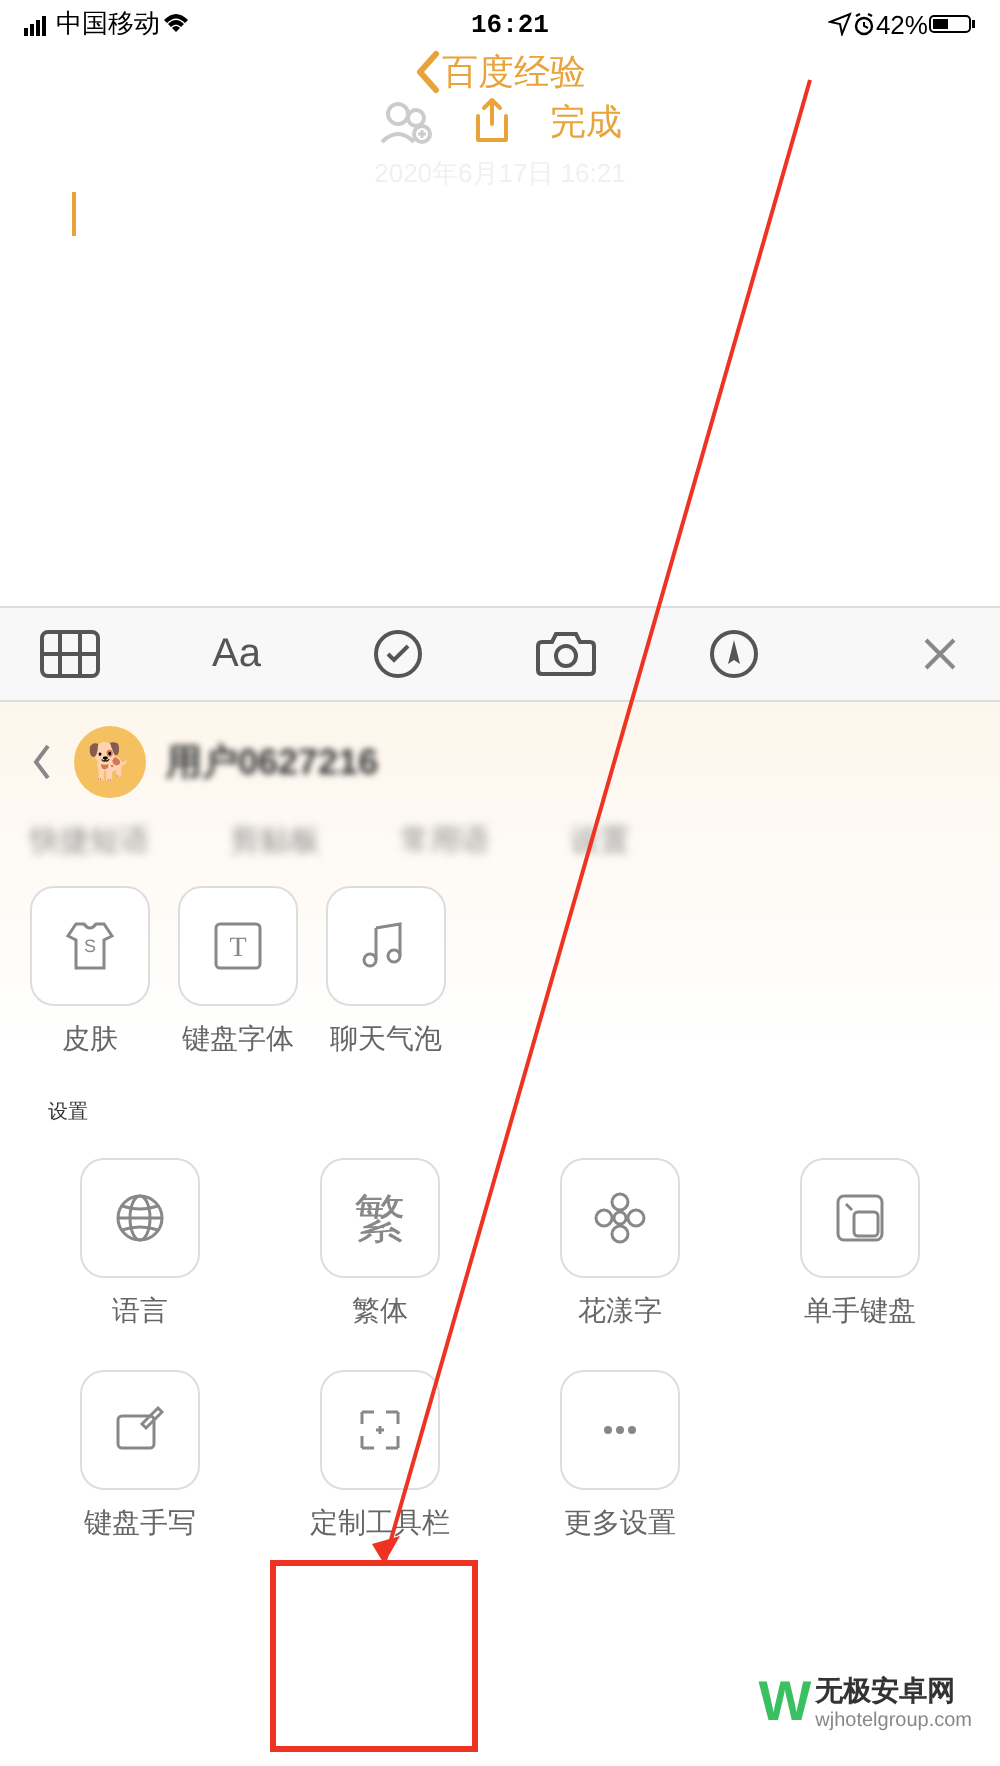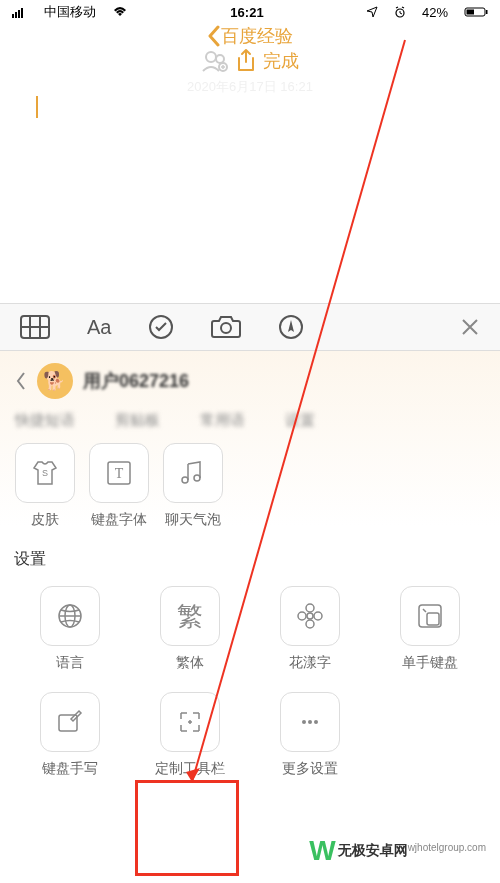--- a/index.html
+++ b/index.html
@@ -17,41 +17,41 @@
       justify-content: space-between;
       align-items: center;
       padding: 0 12px;
       font-size: 13px;
       font-weight: 500;
       color: #000;
     }
     .status-left, .status-right {
       display: flex;
       align-items: center;
-      gap: 16px;
-    }
-    .status-center { font-weight: 600; }
+      gap: 0;
+    }
+    .status-center { font-weight: 600; font-family: Liberation Mono, monospace; }
     .nav-bar {
       height: 44px;
       display: flex;
       align-items: center;
       justify-content: space-between;
       padding: 0 10px;
       flex-direction: column;
     }
     .nav-back {
       display: flex;
       align-items: center;
       color: #e8a43a;
       font-size: 18px;
     }
     .nav-right {
       display: flex;
       align-items: center;
-      gap: 6px;
+      gap: 18px;
       justify-content: flex-end;
     }
     .nav-done { color: #e8a43a; font-size: 18px; }
     .collab-icon { color: #ccc; }
     .share-icon { color: #e8a43a; }
     .note-area {
       height: 235px;
       padding: 10px 20px;
       position: relative;
     }
@@ -69,21 +69,21 @@
       left: 36px;
       top: 28px;
     }
     .toolbar {
       height: 48px;
       border-top: 1px solid #ddd;
       border-bottom: 1px solid #ddd;
       display: flex;
       align-items: center;
       padding: 0 20px;
-      gap: 37px;
+      gap: 56px;
       background: #f8f8f8;
     }
     .toolbar-close {
       margin-left: auto;
       color: #888;
     }
     .keyboard-panel {
       background: linear-gradient(180deg, #fdf6ec 0%, #fff 40%);
       position: relative;
     }
@@ -141,22 +141,22 @@
       align-items: center;
       justify-content: center;
       color: #888;
     }
     .tile-label {
       font-size: 14px;
       color: #666;
       font-family: Liberation Serif, serif;
     }
     .section-title {
-      padding: 10px 14px 6px;
-      font-size: 16px;
+      padding: 10px 24px 6px;
+      font-size: 10px;
       color: #333;
       font-weight: 500;
     }
     .grid {
       display: grid;
       grid-template-columns: repeat(4, 1fr);
       padding: 10px 15px;
       row-gap: 20px;
       column-gap: 10px;
     }
@@ -184,21 +184,21 @@
       gap: 6px;
       background: rgba(255,255,255,0.8);
       padding: 4px 6px;
     }
     .wm-logo {
       font-size: 28px;
       font-weight: 900;
       color: #3ac060;
       letter-spacing: -4px;
     }
-    .wm-text { display: flex; flex-direction: row; }
+    .wm-text { display: flex; flex-direction: column; }
     .wm-title { font-size: 14px; font-weight: 600; color: #333; }
     .wm-url { font-size: 10px; color: #888; }
     svg { display: block; }
   </style>
 </head>
 <body>
 
 <div class="status-bar">
   <div class="status-left">
     <span>

